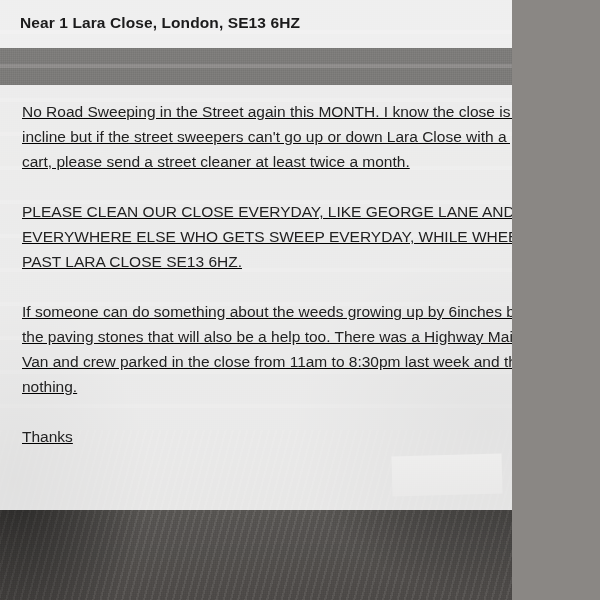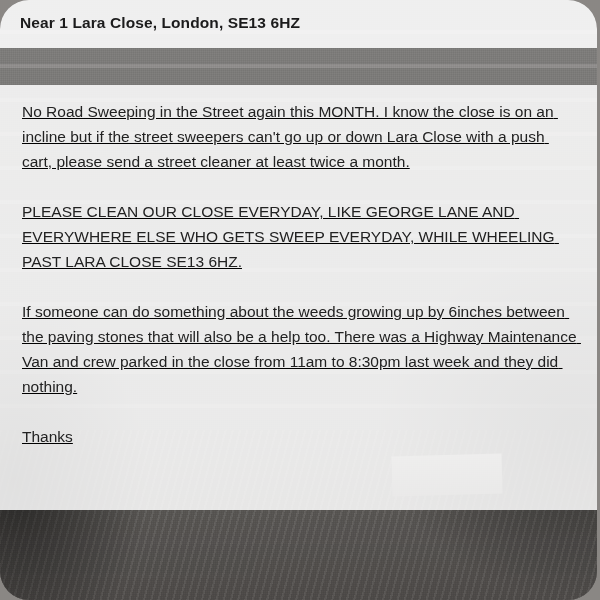--- a/index.html
+++ b/index.html
@@ -9,25 +9,24 @@
   body {
     width: 600px;
     height: 600px;
     font-family: "Liberation Sans", sans-serif;
     background: #8a8784;
     overflow: hidden;
   }
 
   #report-card {
     position: relative;
-    width: 597px;
+    width: 512px;
     height: 600px;
     overflow: hidden;
     background: #6f6b68;
-    border-radius: 29px;
   }
 
   
   .bg-photo {
     position: absolute;
     inset: 0;
     background:
       
       linear-gradient(to bottom,
         rgba(255,255,255,0.04) 0%,

